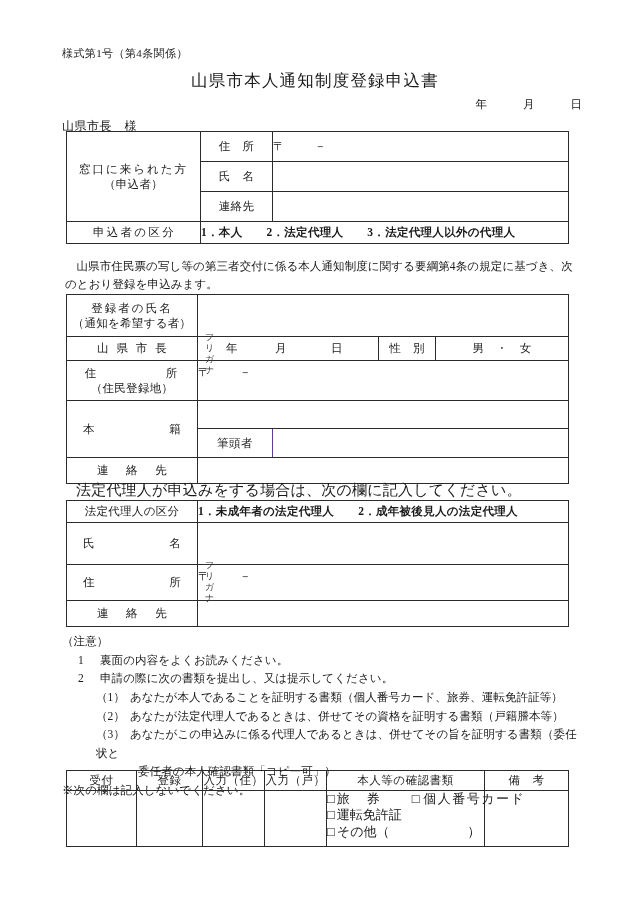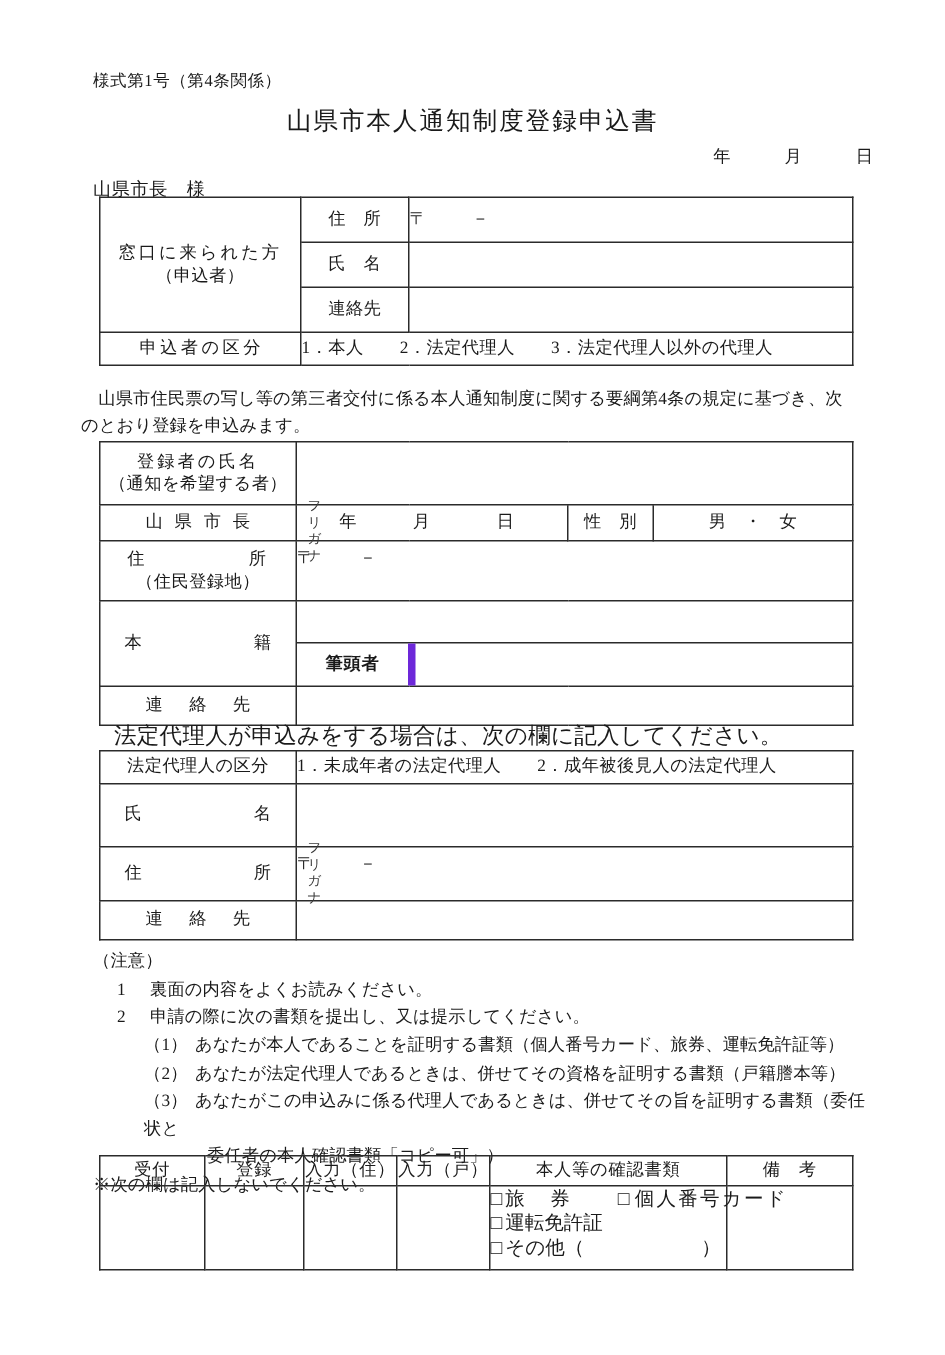--- a/index.html
+++ b/index.html
@@ -98,20 +98,21 @@
     font-size: 11.5px;
   }
   .postal .dash {
     display: inline-block;
     margin-left: 30px;
   }
 
   .choices {
     padding-left: 12px;
     letter-spacing: 0.3px;
+    font-weight: bold;
   }
   .choices .c2 { margin-left: 24px; }
   .choices .c3 { margin-left: 24px; }
 
   
   .furi-wrap {
     position: relative;
     height: 100%;
   }
   .furi-label {
@@ -229,21 +230,21 @@
         <td class="lbl">
           <span class="spread-tight">申込者の区分</span>
         </td>
         <td colspan="2" class="choices">
           <span>1．本人</span><span class="c2">2．法定代理人</span><span class="c3">3．法定代理人以外の代理人</span>
         </td>
       </tr>
     </tbody>
   </table>
 
-  <div class="para" style="left:54px; top:258px; width:520px;">
+  <div class="para" style="left:65px; top:258px; width:520px;">
     <span class="indent">山県市住民票の写し等の第三者交付に係る本人通知制度に関する要綱第4条の規定に基づき、次</span>
     <span>のとおり登録を申込みます。</span>
   </div>
 
   <table class="form" style="left:66px; top:294px; width:502px;">
     <colgroup>
       <col style="width:131px">
       <col style="width:75px">
       <col style="width:106px">
       <col style="width:57px">
@@ -289,21 +290,21 @@
         </td>
       </tr>
 
       <tr style="height:56px;">
         <td class="lbl">
           <span class="spread">本　　　　　籍</span>
         </td>
         <td colspan="4" style="padding:0; vertical-align:top;">
           <div style="height:27px; border-bottom:1px solid #2b2b2b;"></div>
           <div style="display:flex; height:28px;">
-            <div class="sub-label" style="width:74px; border-right:5px solid #6d28d9; display:flex; align-items:center; justify-content:center;font-weight:bold;">筆頭者</div>
+            <div class="sub-label" style="width:74px; border-right:1px solid #6d28d9; display:flex; align-items:center; justify-content:center;">筆頭者</div>
             <div style="flex:1;"></div>
           </div>
         </td>
       </tr>
 
       <tr style="height:26px;">
         <td class="lbl">
           <span class="spread-wide">連　絡　先</span>
         </td>
         <td colspan="4" class="cellpad"></td>

